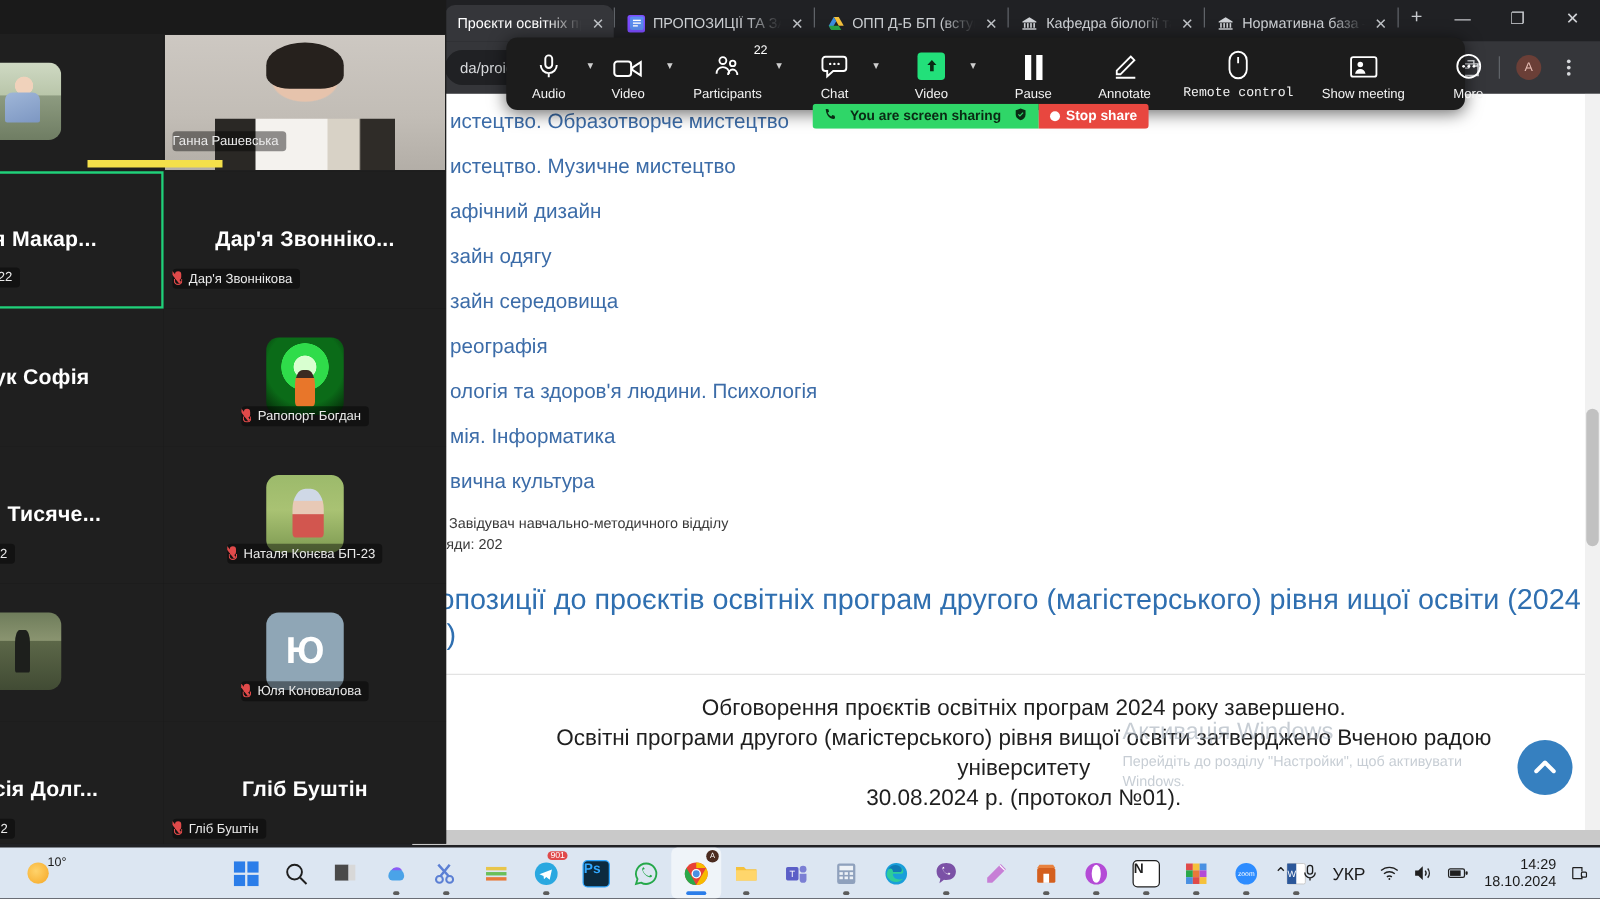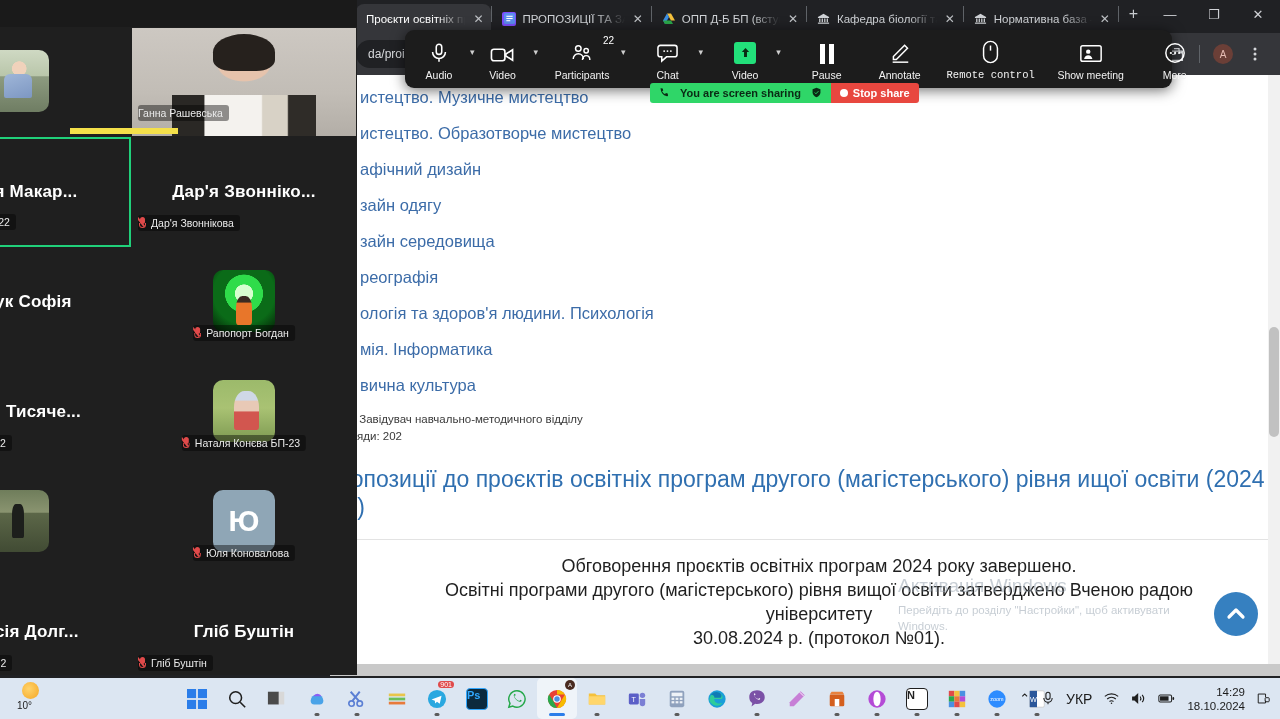--- a/index.html
+++ b/index.html
@@ -250,21 +250,21 @@
     background:#e8473f; color:#fff; display:flex; align-items:center; gap:5px; padding: 0 9px;
   }
   .sb-red .sq { width:8px; height:8px; background:#fff; display:block; }
 
   
   #taskbar {
     position:absolute; left:0; bottom:0; width:1280px; height: 41px;
     background: #dce6f2;
     display:flex; align-items:center;
   }
-  .tb-weather { display:flex; align-items:flex-end; gap:6px; margin-left: 22px; flex-direction: column; }
+  .tb-weather { display:flex; align-items:flex-start; gap:6px; margin-left: 22px; }
   .tb-weather .sun {
     width:17px;height:17px;border-radius:50%;
     background: radial-gradient(circle at 40% 40%, #ffd36b, #f5a623);
     position:relative;
   }
   .tb-weather .deg { font-size:10px; color:#1b1b1b; position:relative; top:-5px; left:-7px;}
   .tb-icons { position:absolute; left: 177px; display:flex; align-items:center; gap: 0px; }
   .ti { width: 40px; height: 41px; display:flex; align-items:center; justify-content:center; position:relative; }
   .ti .dot { position:absolute; bottom: 3px; left:50%; transform:translateX(-50%); width: 5px; height:3px; border-radius:2px; background:#5b5b5b; }
   .ti .dot.wide { width: 16px; height:3px; background:#2b7de9; }
@@ -380,22 +380,22 @@
               <circle cx="2" cy="13" r="1.5" fill="#d6d8db"></circle>
             </svg>
         </div>
       </div>
     </div>
 
     <div class="page">
       <div class="page-inner" style="padding:0 0 0 28px;">
 
         <ul class="link-list">
+          <li>истецтво. Образотворче мистецтво</li>
           <li>истецтво. Музичне мистецтво</li>
-          <li>истецтво. Образотворче мистецтво</li>
           <li>афічний дизайн</li>
           <li>зайн одягу</li>
           <li>зайн середовища</li>
           <li>реографія</li>
           <li>ологія та здоров'я людини. Психологія</li>
           <li>мія. Інформатика</li>
           <li>вична культура</li>
         </ul>
 
         <div class="meta" style="margin-left:-20px;">

